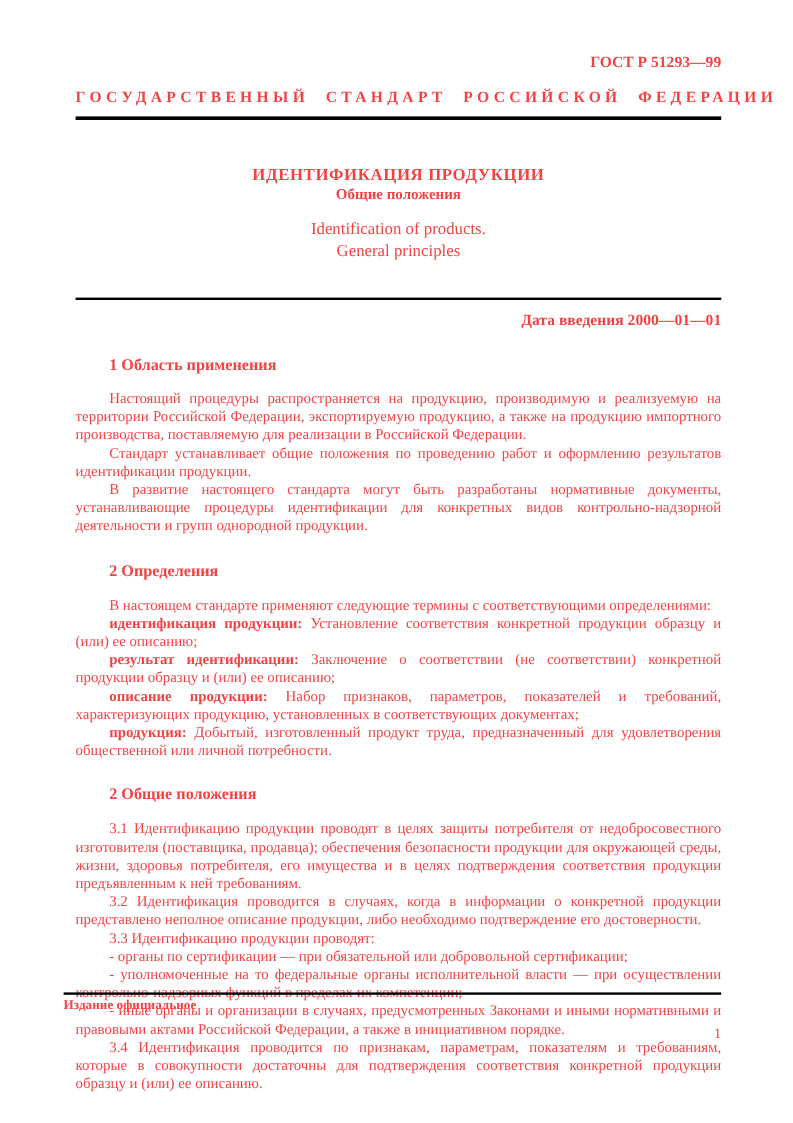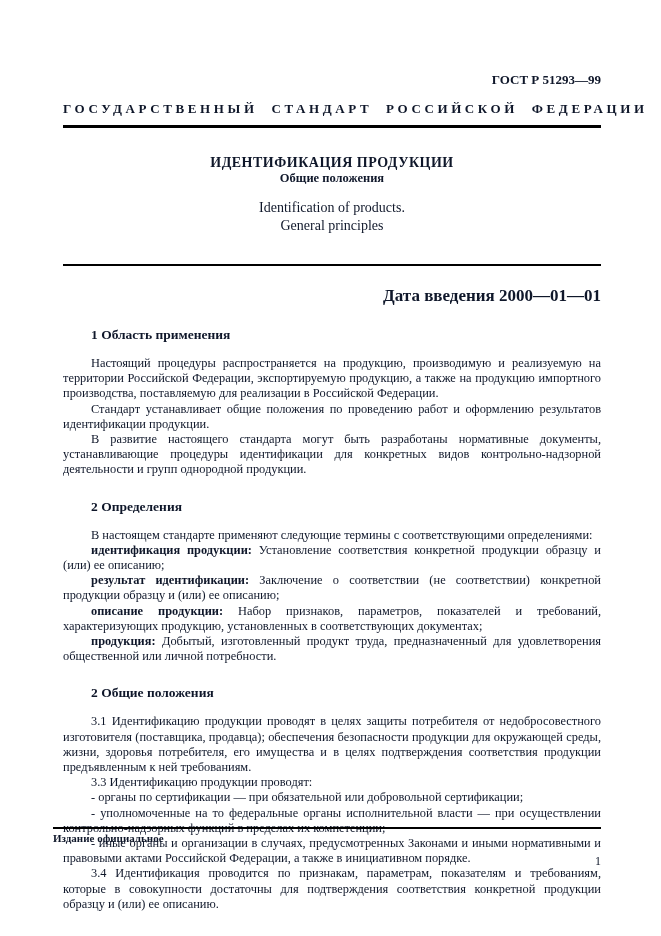--- a/index.html
+++ b/index.html
@@ -3,23 +3,23 @@
 <meta charset="utf-8">
 <style>
   html, body { margin: 0; padding: 0; background: #e8e8e8; }
   .page {
     position: relative;
     width: 661px;
     height: 936px;
     margin: 0 auto;
     background: #ffffff;
     box-sizing: border-box;
-    padding: 72px 60px 0 63px;
+    padding: 44px 60px 0 63px;
     font-family: "Liberation Serif", serif;
-    color: #0f172a;
+    color: #ef4444;
   }
   .doc-code {
     text-align: right;
     font-weight: bold;
     font-size: 13px;
     margin-bottom: 13px;
   }
   .gost-header {
     font-weight: bold;
     font-size: 13px;
@@ -30,43 +30,43 @@
   .thick-rule {
     height: 3px;
     background: #000;
     margin-top: 8px;
   }
   .doc-title {
     text-align: center;
     font-weight: bold;
     font-size: 14px;
     letter-spacing: 0.5px;
-    margin-top: 27px;
+    margin-top: 39px;
   }
   .doc-subtitle {
     text-align: center;
     font-weight: bold;
     font-size: 12.5px;
   }
   .doc-title-en {
     text-align: center;
     font-size: 14px;
     line-height: 1.25;
     margin-top: 13px;
   }
   .date-divider {
     height: 2px;
     background: #000;
     margin-top: 30px;
   }
   .effective-date {
     text-align: right;
     font-weight: bold;
-    font-size: 17px;
-    margin-top: 20px;
+    font-size: 13px;
+    margin-top: 9px;
   }
   .section-heading {
     font-family: "Liberation Serif", serif;
     font-weight: bold;
     font-size: 13.5px;
     margin: 21px 0 13px 28px;
   }
   p.body {
     margin: 0;
     font-size: 12.4px;
@@ -122,20 +122,21 @@
   <h2 class="section-heading">2 Определения</h2>
   <p class="body">В настоящем стандарте применяют следующие термины с соответствующими определениями:</p>
 
   <p class="body"><span class="term">идентификация продукции:</span><span> Установление соответствия конкретной продукции образцу и (или) ее описанию;</span></p>
   <p class="body"><span class="term">результат идентификации:</span><span> Заключение о соответствии (не соответствии) конкретной продукции образцу и (или) ее описанию;</span></p>
   <p class="body"><span class="term">описание продукции:</span><span> Набор признаков, параметров, показателей и требований, характеризующих продукцию, установленных в соответствующих документах;</span></p>
   <p class="body"><span class="term">продукция:</span><span> Добытый, изготовленный продукт труда, предназначенный для удовлетворения общественной или личной потребности.</span></p>
 
   <h2 class="section-heading">2 Общие положения</h2>
   <p class="body">3.1 Идентификацию продукции проводят в целях защиты потребителя от недобросовестного изготовителя (поставщика, продавца); обеспечения безопасности продукции для окружающей среды, жизни, здоровья потребителя, его имущества и в целях подтверждения соответствия продукции предъявленным к ней требованиям.</p>
+  <p class="body">3.2 Идентификация проводится в случаях, когда в информации о конкретной продукции представлено неполное описание продукции, либо необходимо подтверждение его достоверности.</p>
   <p class="body">3.3 Идентификацию продукции проводят:</p>
   <p class="body">- органы по сертификации — при обязательной или добровольной сертификации;</p>
   <p class="body">- уполномоченные на то федеральные органы исполнительной власти — при осуществлении контрольно-надзорных функций в пределах их компетенции;</p>
   <p class="body">- иные органы и организации в случаях, предусмотренных Законами и иными нормативными и правовыми актами Российской Федерации, а также в инициативном порядке.</p>
   <p class="body">3.4 Идентификация проводится по признакам, параметрам, показателям и требованиям, которые в совокупности достаточны для подтверждения соответствия конкретной продукции образцу и (или) ее описанию.</p>
 
   <div class="footer">
     <div class="footer-rule"></div>
     <div class="footer-note">Издание официальное</div>
     <div class="page-number">1</div>

